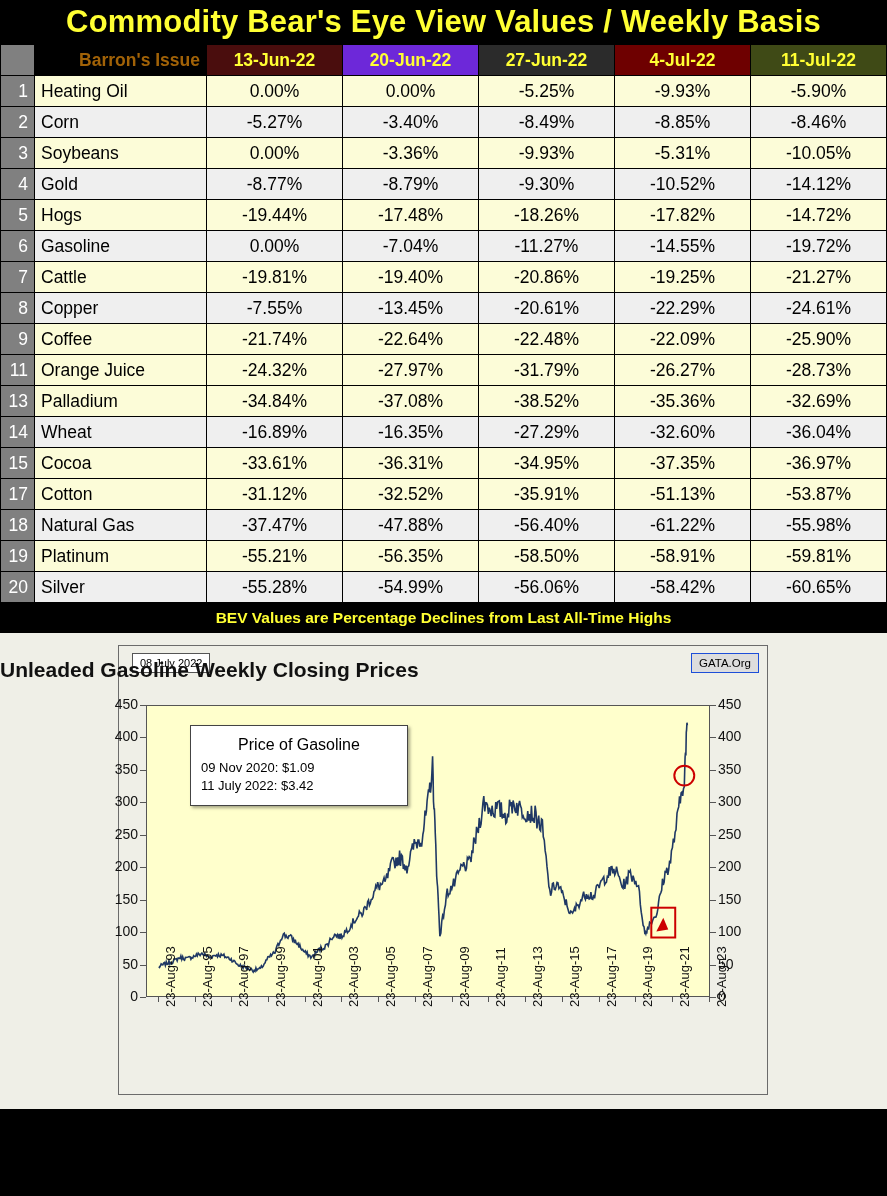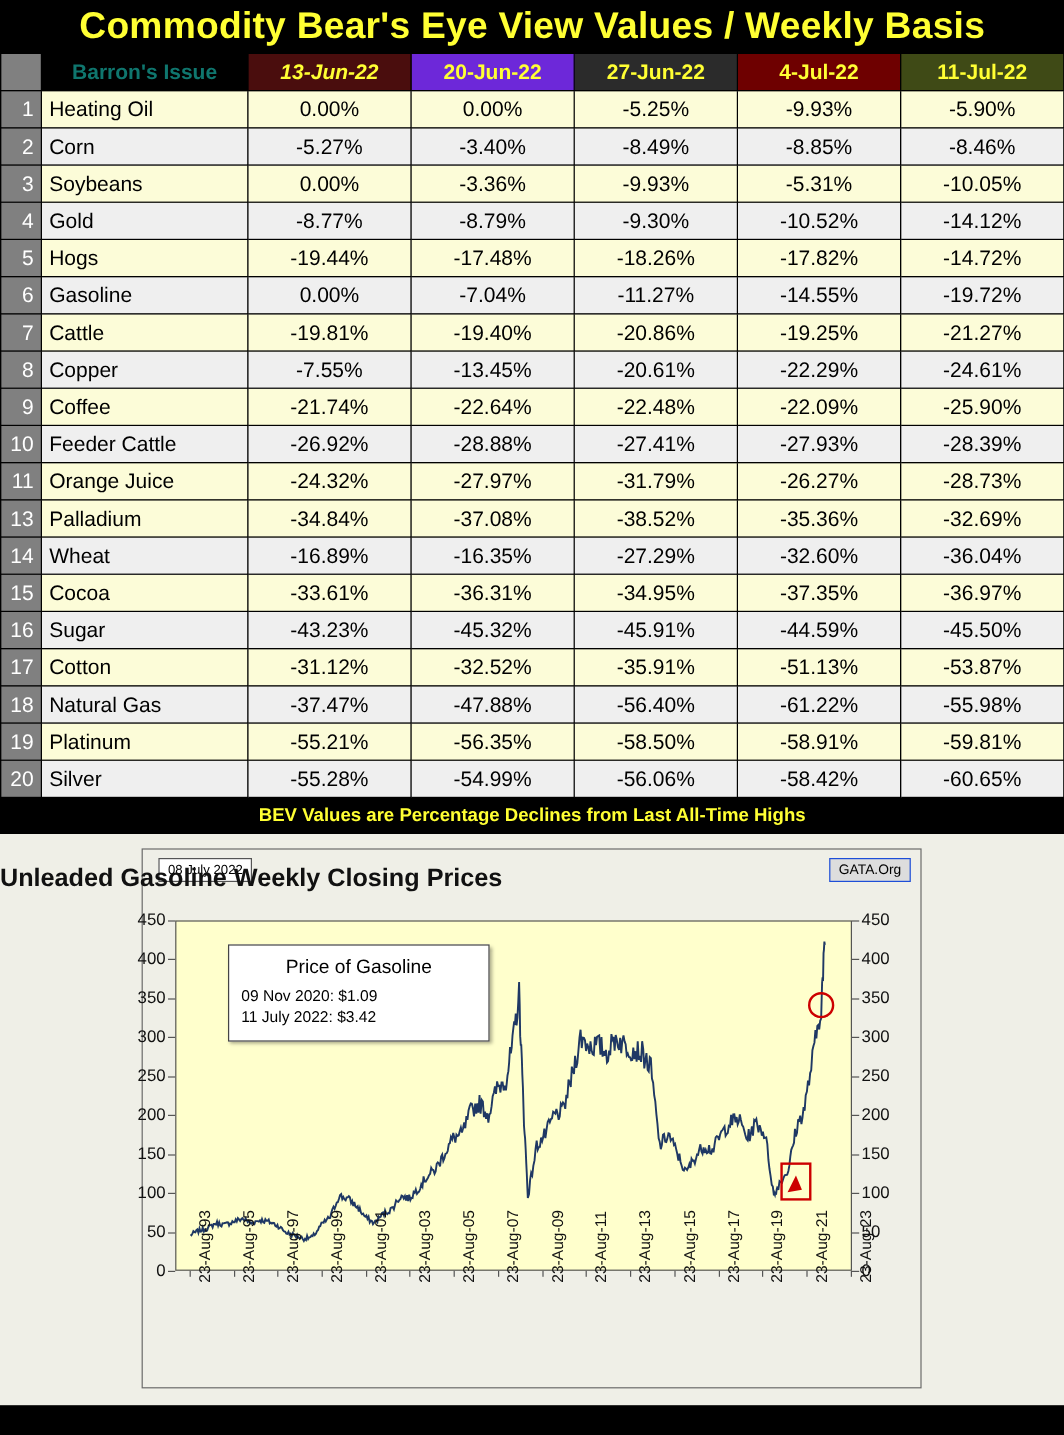--- a/index.html
+++ b/index.html
@@ -35,32 +35,32 @@
     font-size: 17.5px;
     height: 31px;
     padding: 0 6px;
     white-space: nowrap;
   }
   
   .hdr-corner { width: 34px; background: #808080; }
   .hdr-issue {
     width: 172px;
     background: #000;
-    color: #0f766e;
+    color: #a16207;
     font-weight: bold;
-    text-align: center;
+    text-align: right;
   }
   .hdr-date {
     width: 136px;
     color: #ffff33;
     font-weight: bold;
     text-align: center;
     font-size: 17.5px;
   }
-  .hdr-d0 { background: #4a0d0d; font-style: italic; }
+  .hdr-d0 { background: #4a0d0d; }
   .hdr-d1 { background: #6d28d9; }
   .hdr-d2 { background: #2b2b2b; }
   .hdr-d3 { background: #6e0000; }
   .hdr-d4 { background: #3f4a16; }
 
   td.num {
     background: #808080;
     color: #fff;
     text-align: right;
     font-size: 17px;
@@ -267,29 +267,20 @@
       </tr>
       <tr class="odd">
         <td class="num">9</td>
         <td class="name">Coffee</td>
         <td class="val">-21.74%</td>
         <td class="val">-22.64%</td>
         <td class="val">-22.48%</td>
         <td class="val">-22.09%</td>
         <td class="val">-25.90%</td>
       </tr>
-      <tr class="even">
-        <td class="num">10</td>
-        <td class="name">Feeder Cattle</td>
-        <td class="val">-26.92%</td>
-        <td class="val">-28.88%</td>
-        <td class="val">-27.41%</td>
-        <td class="val">-27.93%</td>
-        <td class="val">-28.39%</td>
-      </tr>
       <tr class="odd">
         <td class="num">11</td>
         <td class="name">Orange Juice</td>
         <td class="val">-24.32%</td>
         <td class="val">-27.97%</td>
         <td class="val">-31.79%</td>
         <td class="val">-26.27%</td>
         <td class="val">-28.73%</td>
       </tr>
       <tr class="odd">
@@ -311,29 +302,20 @@
         <td class="val">-36.04%</td>
       </tr>
       <tr class="odd">
         <td class="num">15</td>
         <td class="name">Cocoa</td>
         <td class="val">-33.61%</td>
         <td class="val">-36.31%</td>
         <td class="val">-34.95%</td>
         <td class="val">-37.35%</td>
         <td class="val">-36.97%</td>
-      </tr>
-      <tr class="even">
-        <td class="num">16</td>
-        <td class="name">Sugar</td>
-        <td class="val">-43.23%</td>
-        <td class="val">-45.32%</td>
-        <td class="val">-45.91%</td>
-        <td class="val">-44.59%</td>
-        <td class="val">-45.50%</td>
       </tr>
       <tr class="odd">
         <td class="num">17</td>
         <td class="name">Cotton</td>
         <td class="val">-31.12%</td>
         <td class="val">-32.52%</td>
         <td class="val">-35.91%</td>
         <td class="val">-51.13%</td>
         <td class="val">-53.87%</td>
       </tr>

